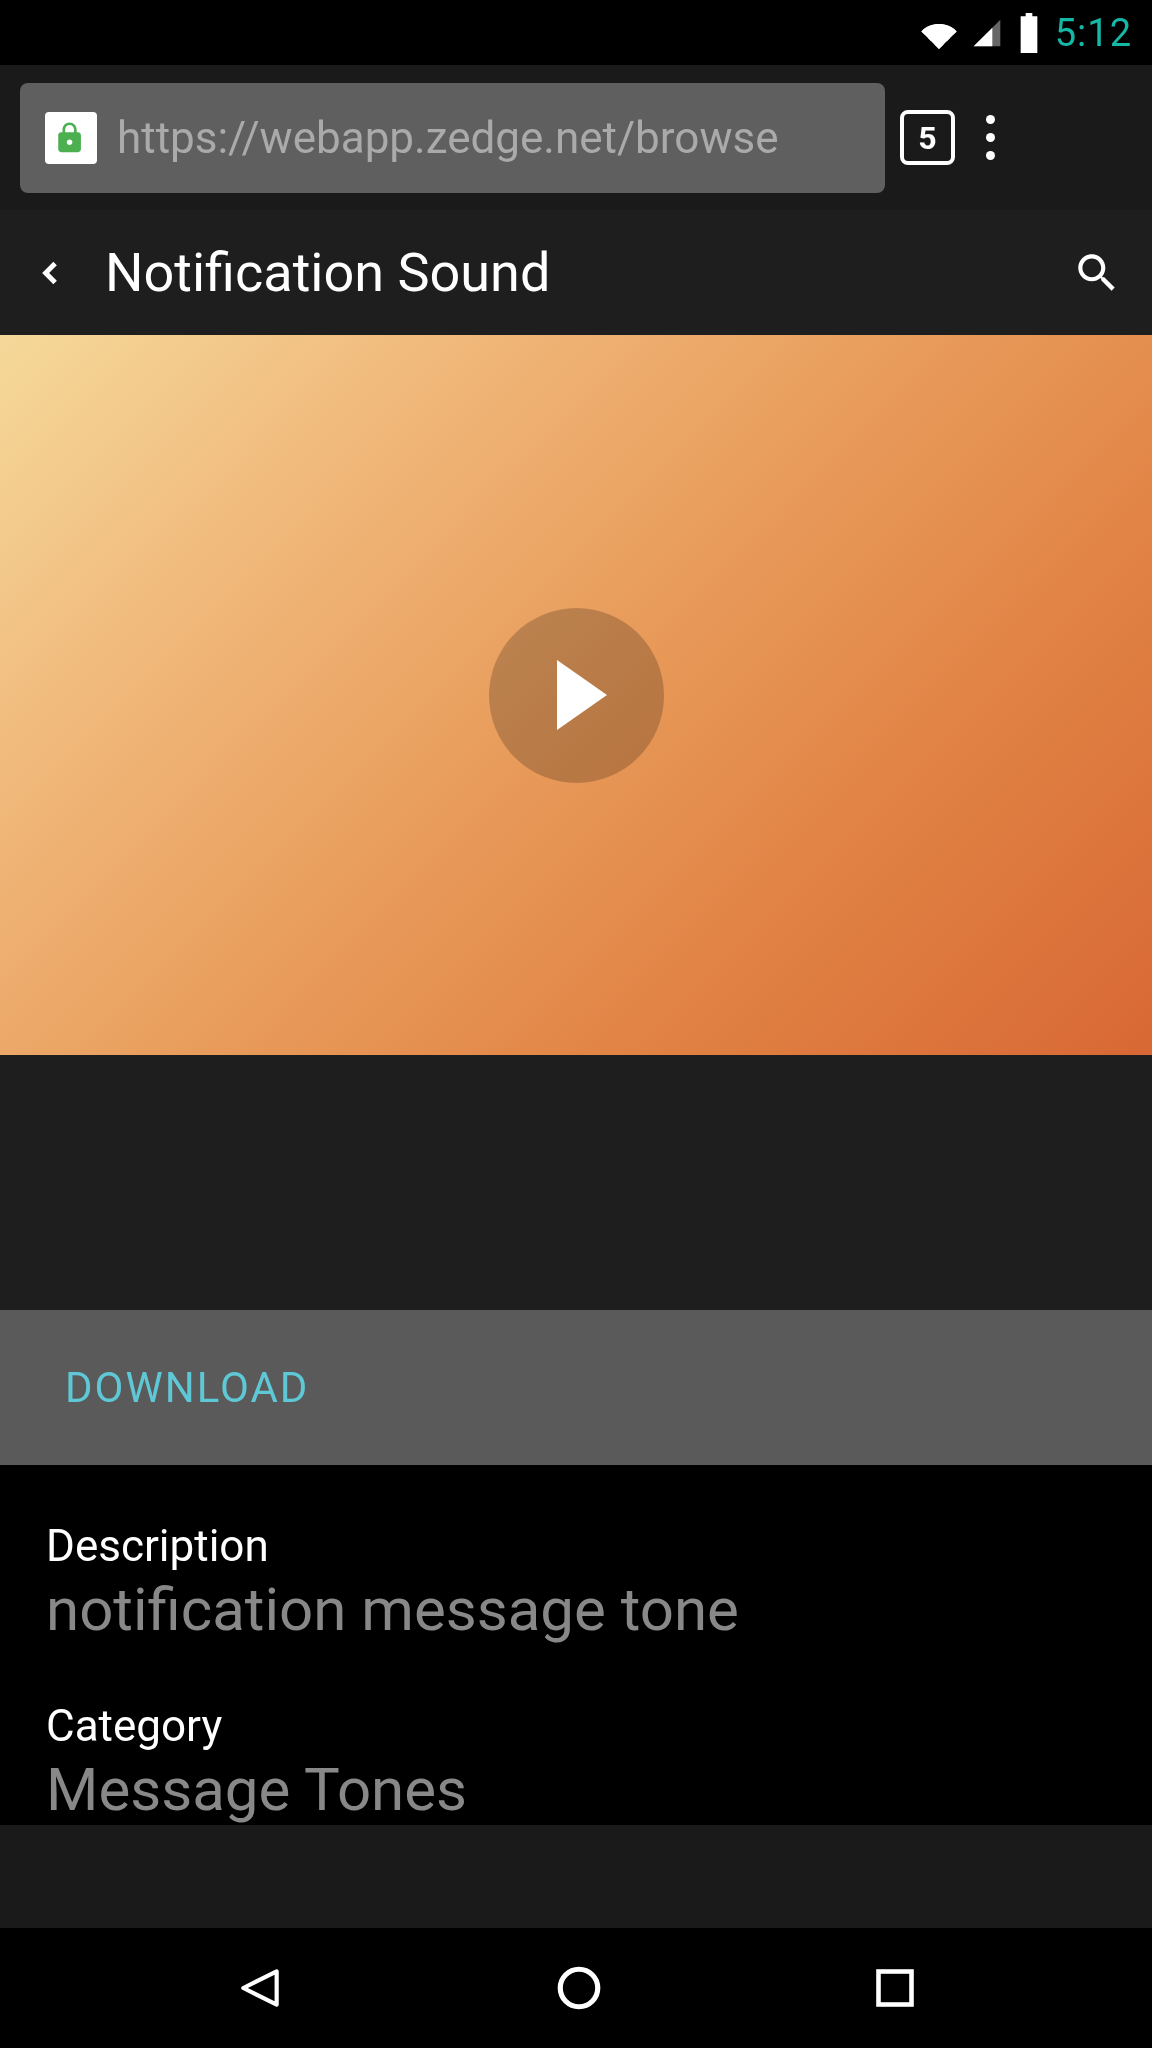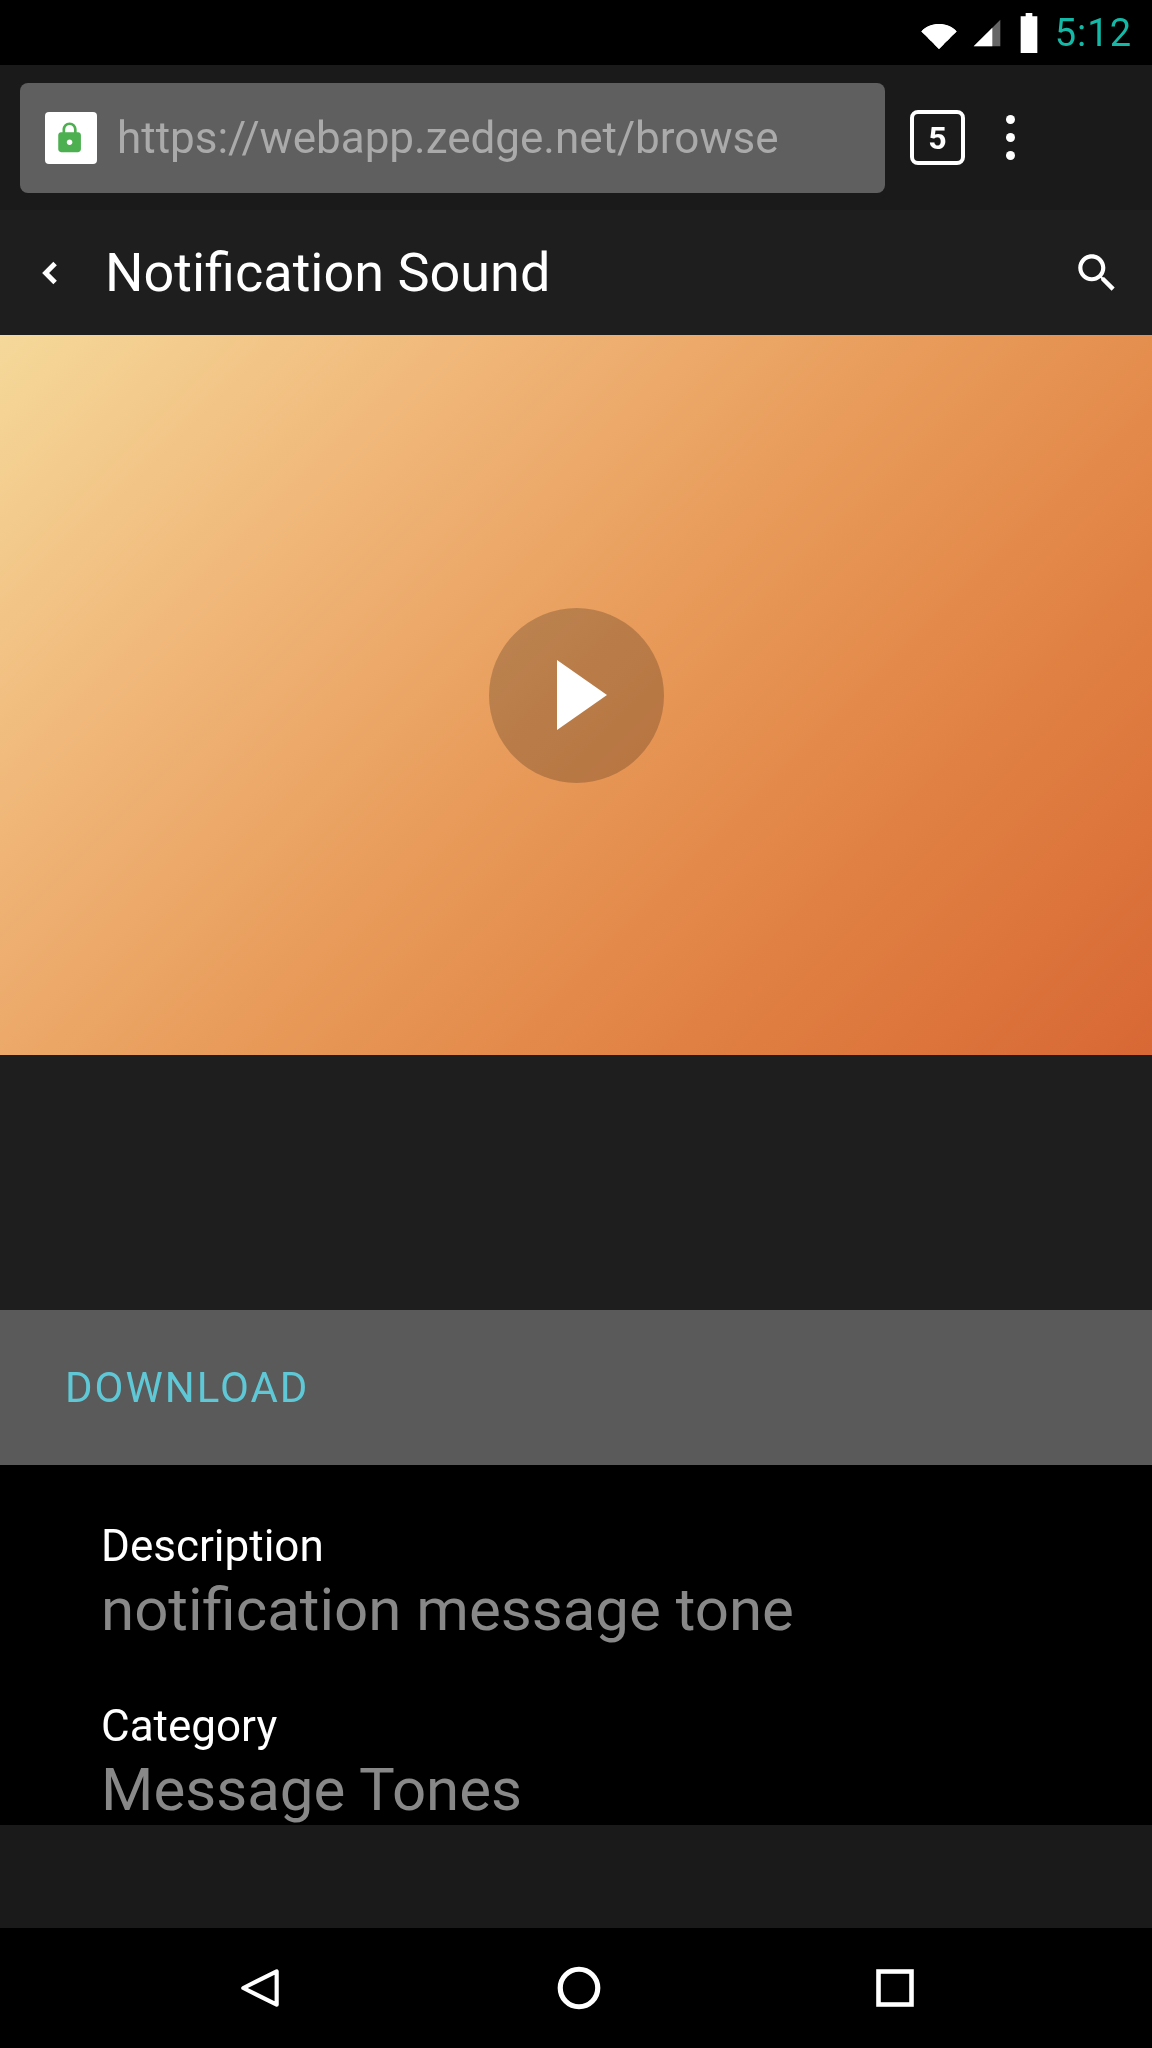--- a/index.html
+++ b/index.html
@@ -66,21 +66,21 @@
       letter-spacing: 1px;
     }
     
     
     .browser-bar {
       height: 145px;
       background: #1a1a1a;
       display: flex;
       align-items: center;
       padding: 0 20px;
-      gap: 25px;
+      gap: 15px;
     }
     
     .url-bar {
       flex: 1;
       height: 110px;
       background: #5f5f5f;
       border-radius: 8px;
       display: flex;
       align-items: center;
       padding: 0 25px;
@@ -217,21 +217,21 @@
     .download-text {
       color: #5fc8d6;
       font-size: 42px;
       font-weight: 400;
       letter-spacing: 2px;
     }
     
     
     .details-section {
       background: #000;
-      padding: 55px 101px 0;
+      padding: 55px 46px 0;
     }
     
     .detail-item {
       margin-bottom: 55px;
     }
     
     .detail-label {
       color: #fff;
       font-size: 44px;
       font-weight: 400;

